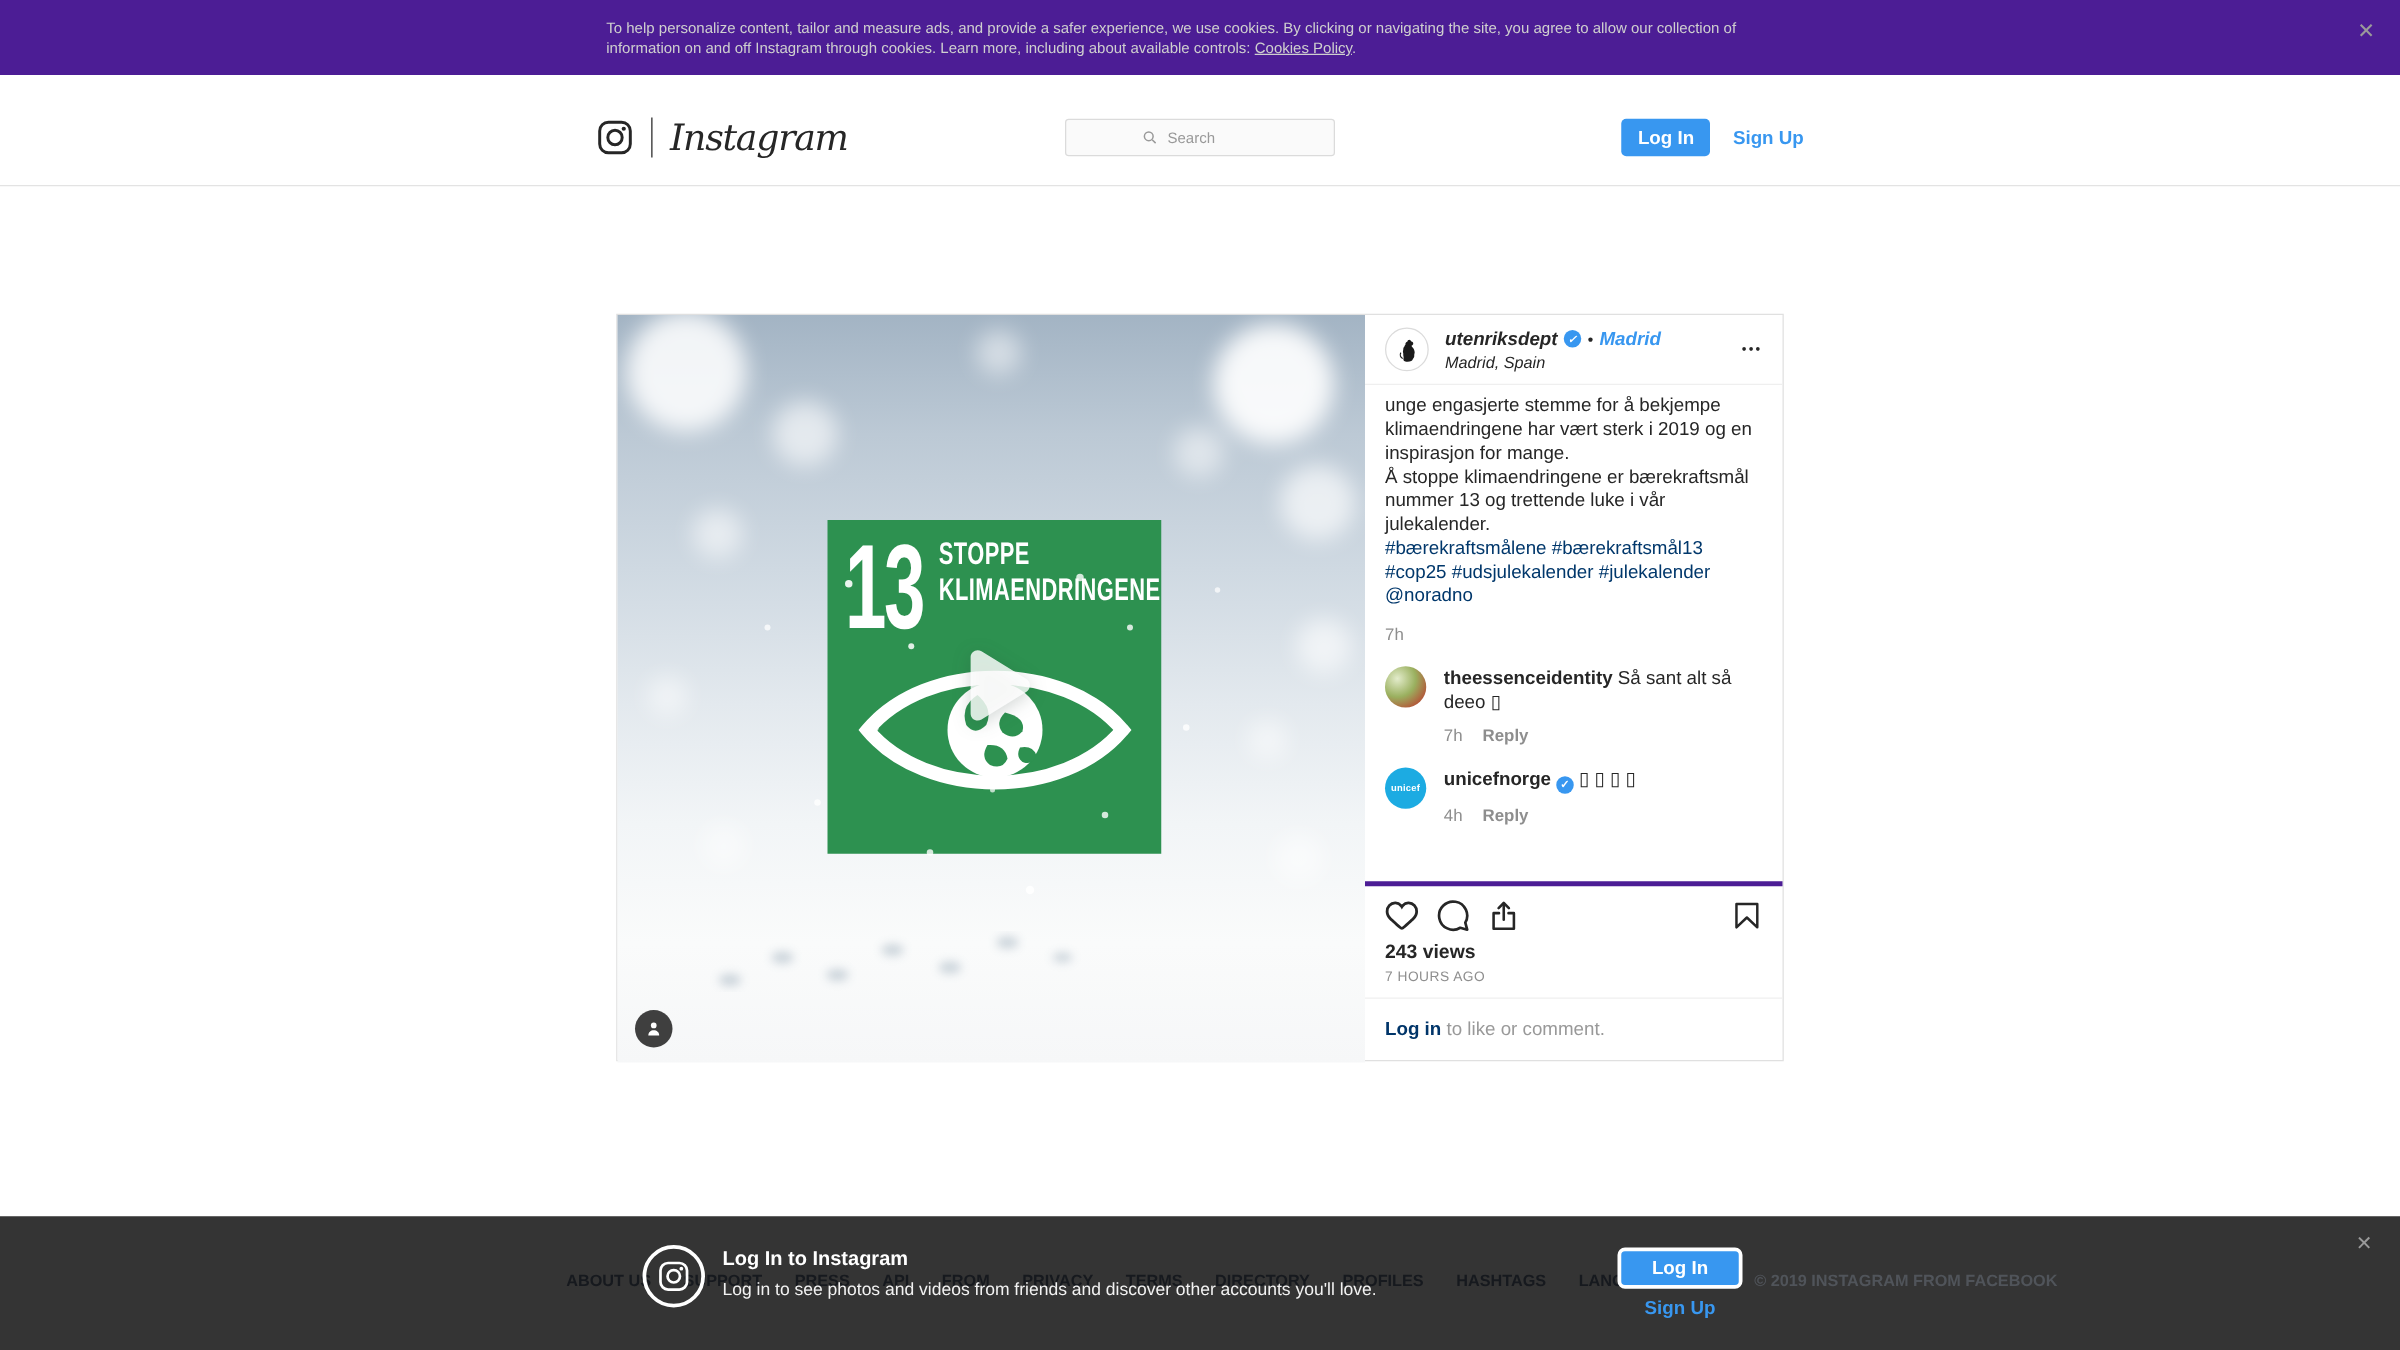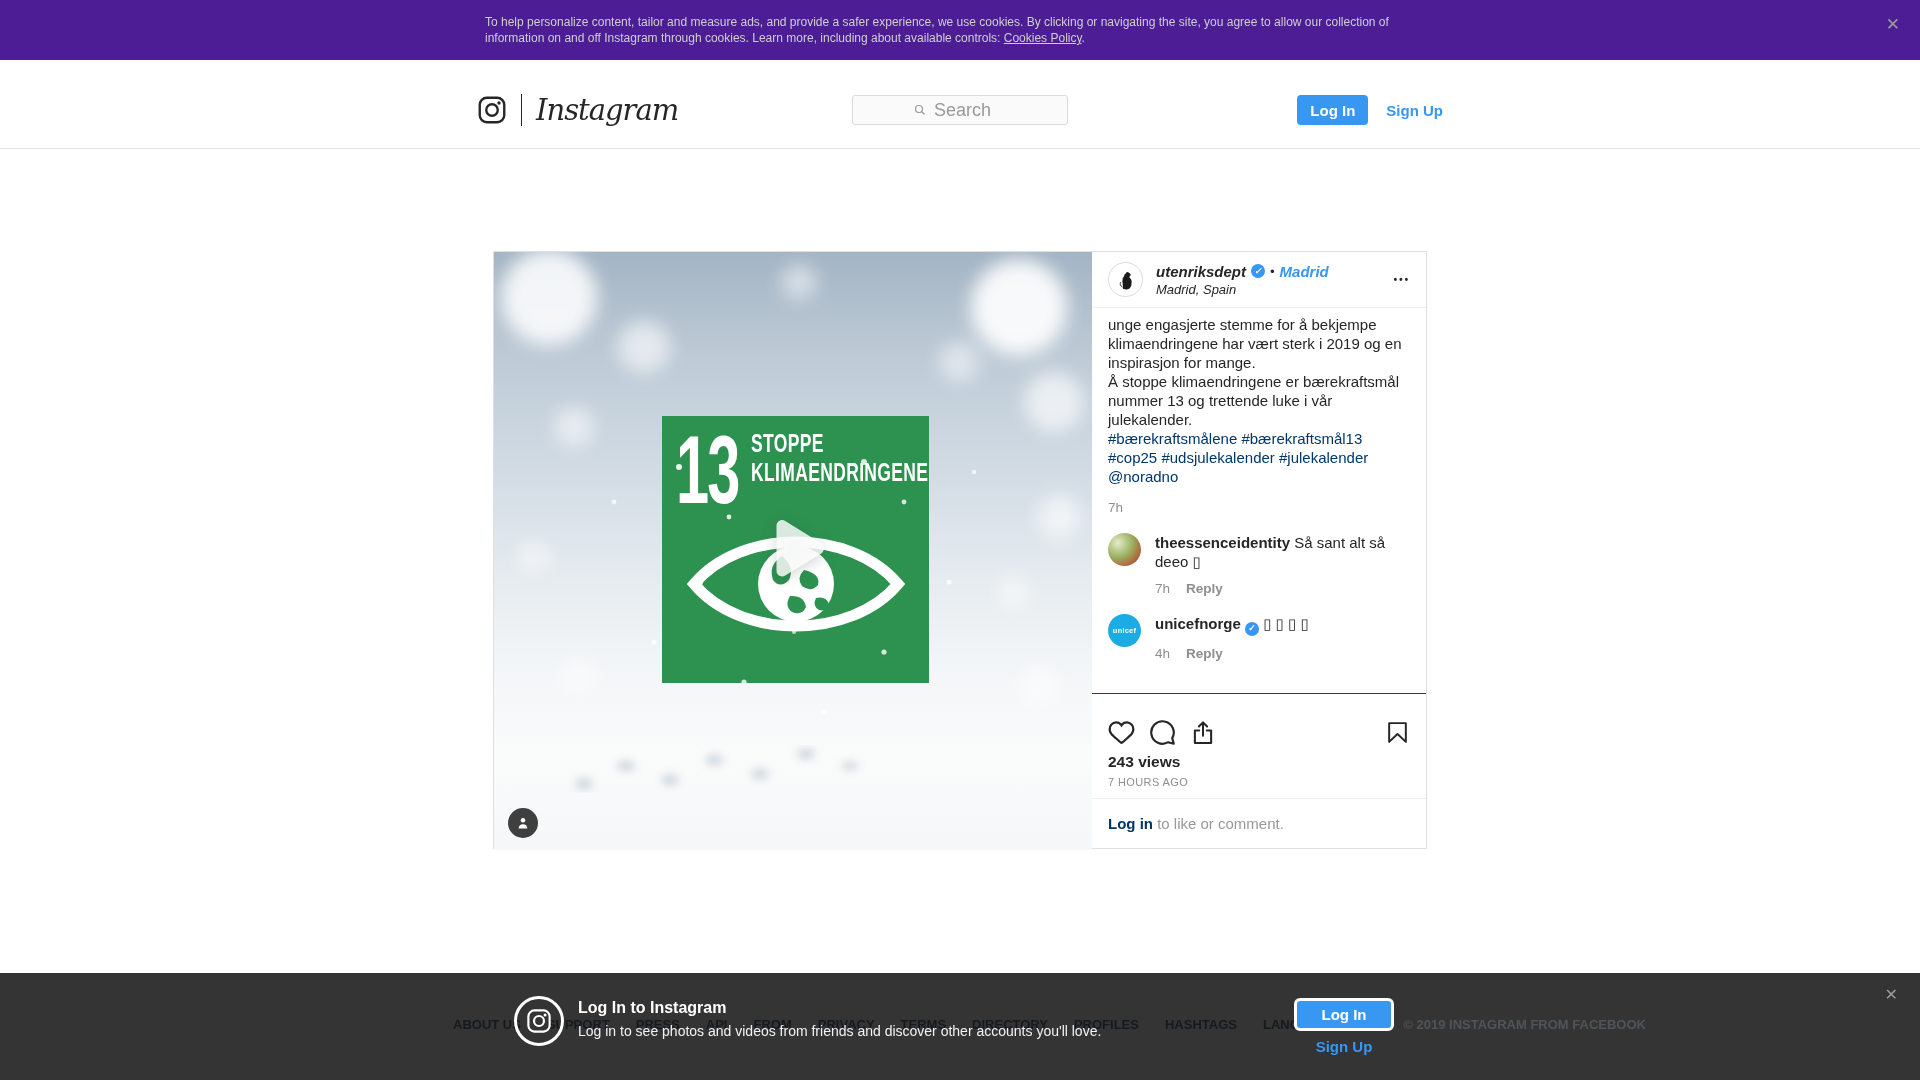--- a/index.html
+++ b/index.html
@@ -11,21 +11,21 @@
   .cookie-link{color:#cfcfcf;text-decoration:underline;}
   .cookie-close{position:absolute;right:20px;top:14px;font-size:17px;color:#9a9a9a;cursor:pointer;}
   
   .top-nav{position:absolute;left:0;top:52px;width:1920px;height:76px;background:#fff;border-bottom:1px solid #e3e3e3;z-index:30;margin-top:20px;}
   .nav-inner{position:relative;width:966px;height:100%;margin:0 auto;display:flex;align-items:center;justify-content:space-between;}
   .brand{display:flex;align-items:center;gap:14px;}
   .brand-divider{width:1px;height:32px;background:#262626;}
   .wordmark{font-family:"DejaVu Serif",serif;font-style:italic;font-size:29px;color:#262626;letter-spacing:-1px;}
   .searchbox{position:absolute;left:50%;top:50%;transform:translate(-50%,-50%);width:214px;height:28px;
     background:#fafafa;border:1px solid #dbdbdb;border-radius:3px;display:flex;align-items:center;justify-content:center;gap:6px;}
-  .searchbox input{border:0;outline:0;background:transparent;font-size:18px;color:#737373;width:70px;font-family:inherit;}
+  .searchbox input{border:0;outline:0;background:transparent;font-size:12px;color:#737373;width:70px;font-family:inherit;}
   .searchbox input::placeholder{color:#999;}
   .nav-right{display:flex;align-items:center;gap:18px;}
   .btn-primary{background:#3897f0;color:#fff;border:0;border-radius:4px;height:30px;padding:0 13px;
     font-size:15px;font-weight:bold;font-family:inherit;cursor:pointer;}
   .signup-link{color:#3897f0;font-size:15px;font-weight:bold;}
   
   .post-card{position:absolute;left:493px;top:251px;width:934px;height:598px;background:#fff;
     border:1px solid #e0e0e0;box-sizing:border-box;display:flex;}
   .media{position:relative;width:598px;height:598px;flex:0 0 598px;overflow:hidden;cursor:pointer;
     background:linear-gradient(180deg,#a3b4c4 0%,#bcc9d5 16%,#cfd9e2 34%,#e3e9ee 52%,#f2f5f7 68%,#fafbfb 84%,#f6f7f8 100%);}
@@ -59,21 +59,21 @@
   .tags{margin-top:19px;}
   .tags a{color:#00376b;}
   .time{color:#8e8e8e;font-size:13.5px;margin-top:12px;}
   .comment-row{display:flex;margin-top:16px;}
   .cavatar{width:33px;height:33px;border-radius:50%;flex:0 0 33px;overflow:hidden;display:flex;align-items:center;justify-content:center;}
   .cbody{margin-left:14px;min-width:0;}
   .cmeta{display:flex;gap:16px;margin-top:8px;font-size:13.5px;color:#8e8e8e;}
   .reply{font-weight:bold;color:#8e8e8e;cursor:pointer;}
   .av1{background:radial-gradient(circle at 30% 30%,#e3eccb,#9ab05f 45%,#b25a3a 78%,#5f6e38);}
   .av2{background:#1cabe2;color:#fff;font-size:7.5px;font-weight:bold;letter-spacing:.2px;}
-  .actions{border-top:1px solid #4c1d95;padding:25px 16px 0;}
+  .actions{border-top:4px solid #4c1d95;padding:10px 16px 0;}
   .icon-row{display:flex;align-items:center;gap:14px;}
   .icon-row .spacer{flex:1;}
   .aicon{cursor:pointer;display:flex;}
   .views{font-size:15.5px;font-weight:bold;color:#262626;margin-top:7px;}
   .ago{font-size:11px;color:#8e8e8e;letter-spacing:.4px;margin:5px 0 10px;}
   .login-row{border-top:1px solid #efefef;padding:16px;font-size:15px;color:#999;}
   .login-row a{color:#003569;font-weight:bold;}
   
   .footer-bar{position:absolute;left:0;top:973px;width:1920px;height:107px;background:#343434;z-index:40;}
   .footer-links{position:absolute;left:453px;top:44px;display:flex;align-items:center;gap:26px;white-space:nowrap;}

